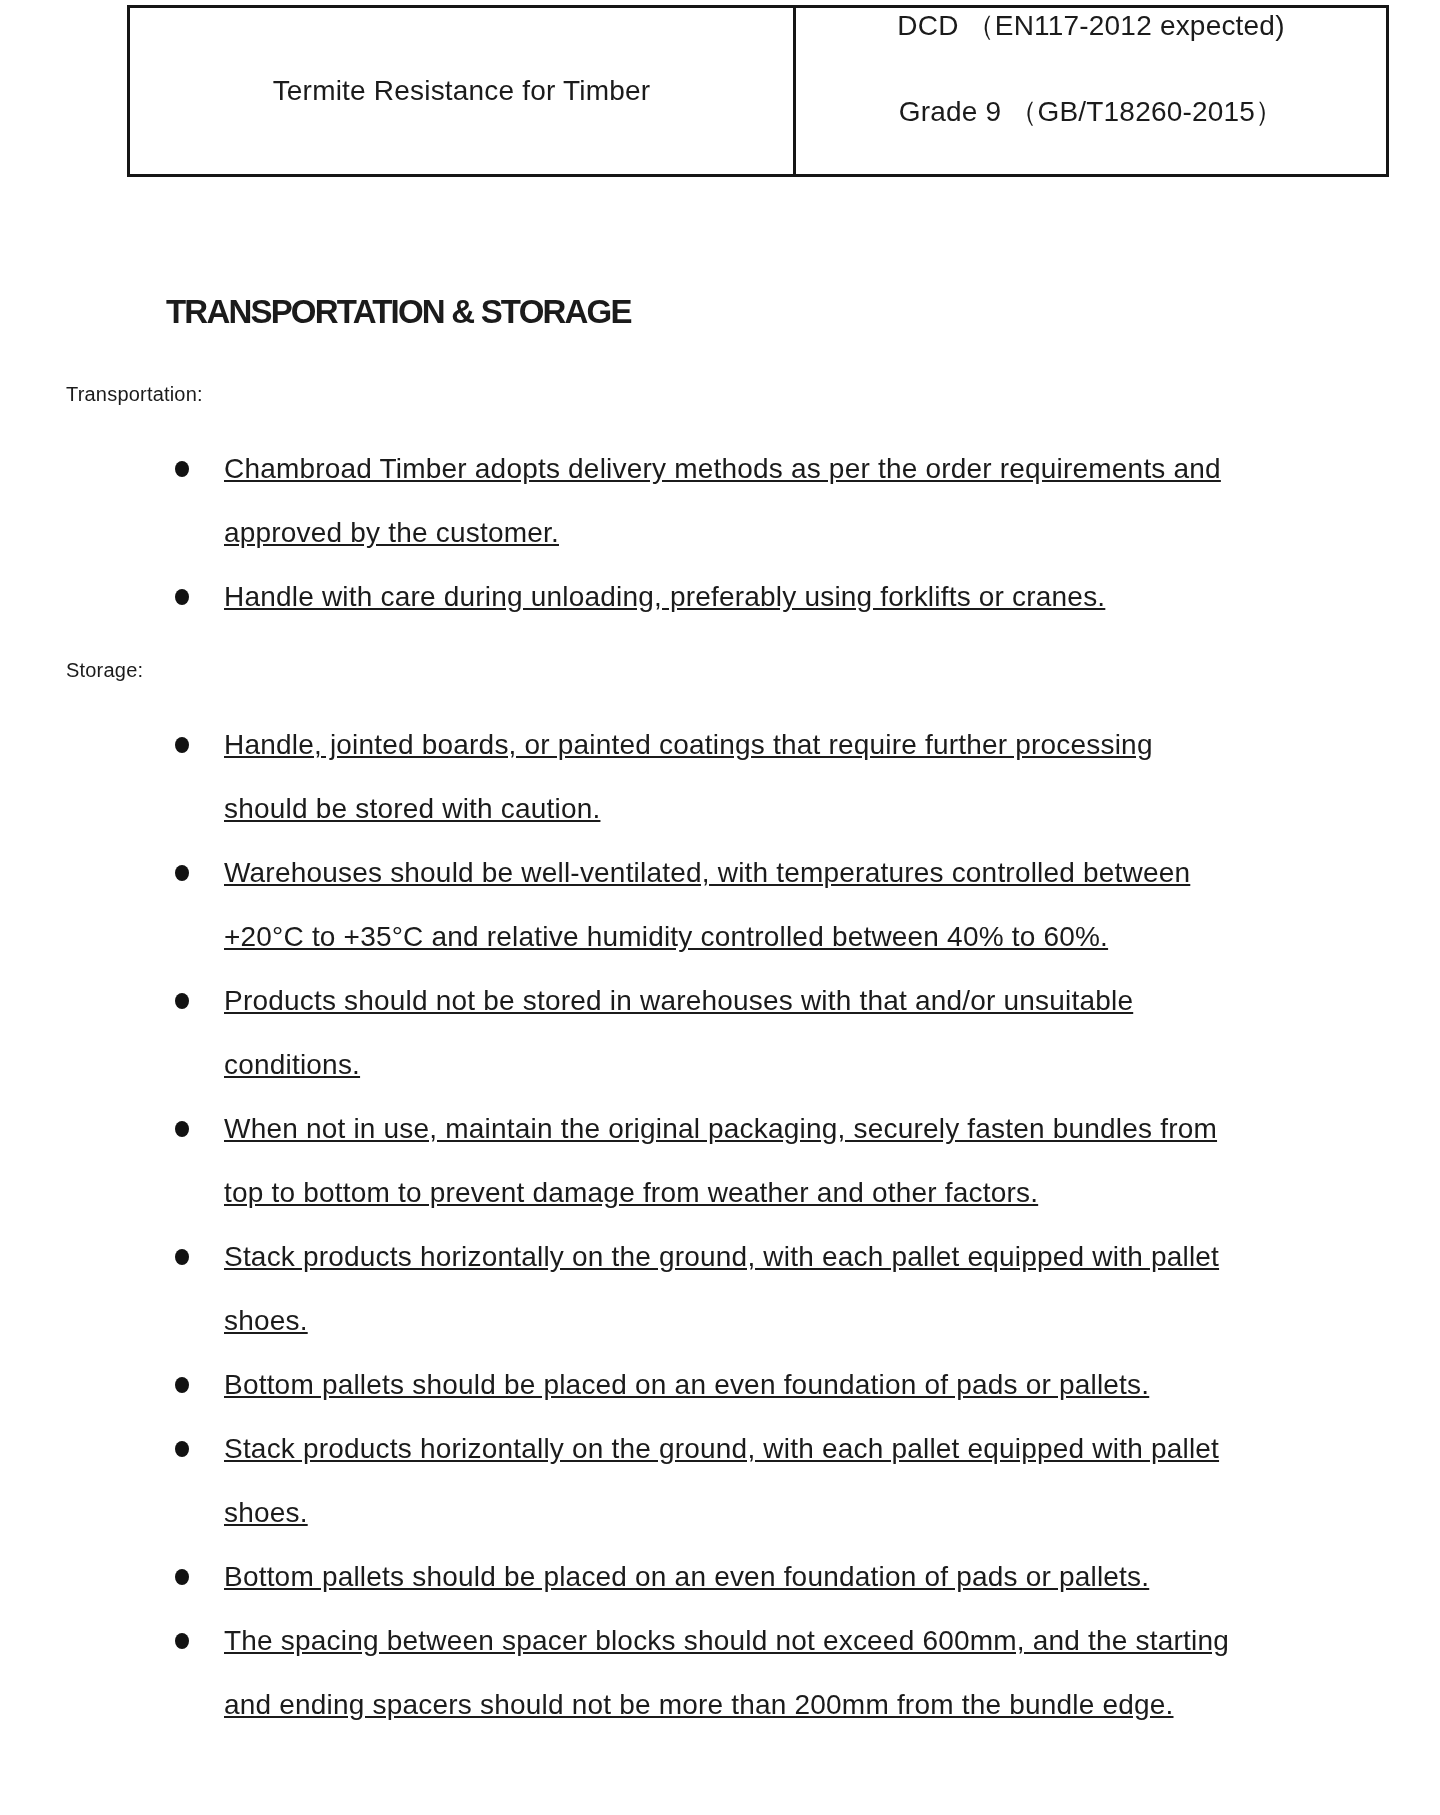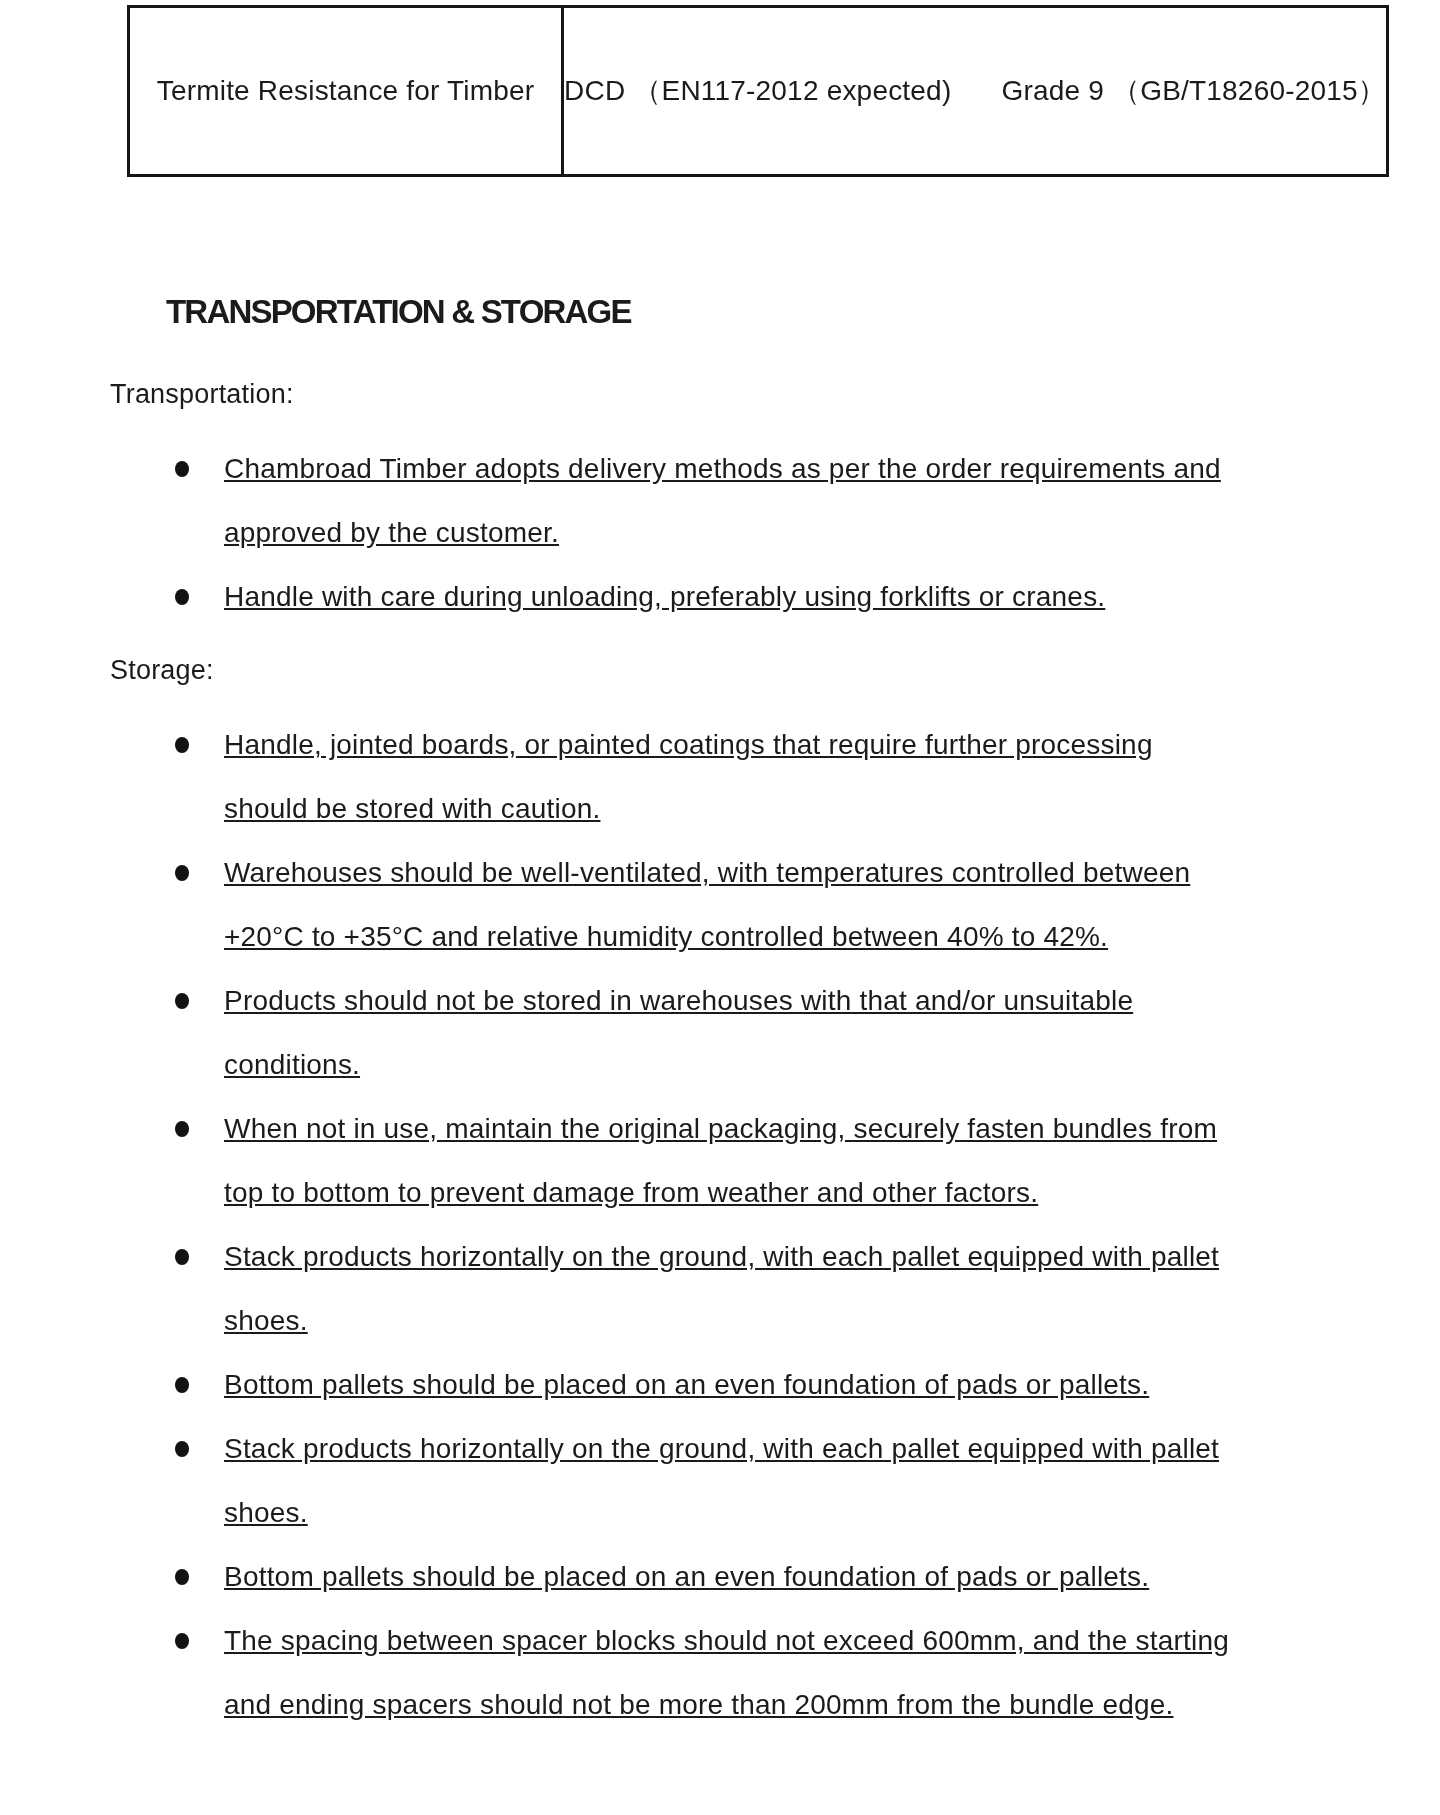--- a/index.html
+++ b/index.html
@@ -31,44 +31,44 @@
     box-sizing: border-box;
     display: flex;
     align-items: center;
     justify-content: center;
     font-size: 28px;
     letter-spacing: 0.2px;
   }
   .cell-right {
     flex: 1;
     display: flex;
-    flex-direction: row;
+    flex-direction: column;
     align-items: center;
-    justify-content: flex-end;
+    justify-content: flex-start;
     gap: 50px;
     font-size: 28px;
     letter-spacing: 0.2px;
   }
   .cell-right .hline { line-height: 36px; white-space: nowrap; }
 
   
   .content { position: absolute; left: 0; top: 179px; width: 1440px; }
 
   .doc-heading {
     margin: 101px 0 0 166px;
     font-size: 33px;
     font-weight: bold;
     letter-spacing: -1.8px;
     line-height: 64px;
     white-space: nowrap;
   }
 
   .section-label {
-    margin-left: 110px;
-    font-size: 27px;
+    margin-left: 66px;
+    font-size: 20px;
     line-height: 64px;
     letter-spacing: 0.2px;
     white-space: nowrap;
   }
   .section:nth-of-type(1) .section-label { margin-top: 18px; }
   .section:nth-of-type(2) .section-label { margin-top: 9px; }
 
   .bullets { margin-top: 11px; }
 
   .bullet { display: flex; margin-left: 175px; }
@@ -133,21 +133,21 @@
               <span class="bullet-marker"></span>
               <div class="bullet-text">
                 <div class="bullet-line">Handle, jointed boards, or painted coatings that require further processing</div>
                 <div class="bullet-line">should be stored with caution.</div>
               </div>
             </div>
             <div class="bullet">
               <span class="bullet-marker"></span>
               <div class="bullet-text">
                 <div class="bullet-line">Warehouses should be well-ventilated, with temperatures controlled between</div>
-                <div class="bullet-line">+20°C to +35°C and relative humidity controlled between 40% to 42%.</div>
+                <div class="bullet-line">+20°C to +35°C and relative humidity controlled between 40% to 60%.</div>
               </div>
             </div>
             <div class="bullet">
               <span class="bullet-marker"></span>
               <div class="bullet-text">
                 <div class="bullet-line">Products should not be stored in warehouses with that and/or unsuitable</div>
                 <div class="bullet-line">conditions.</div>
               </div>
             </div>
             <div class="bullet">

